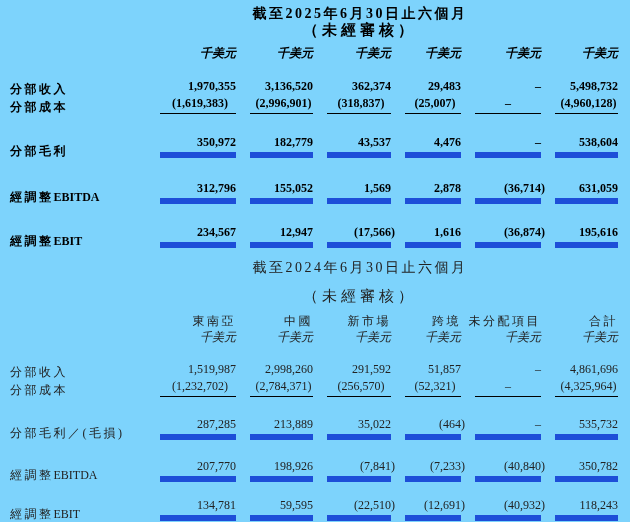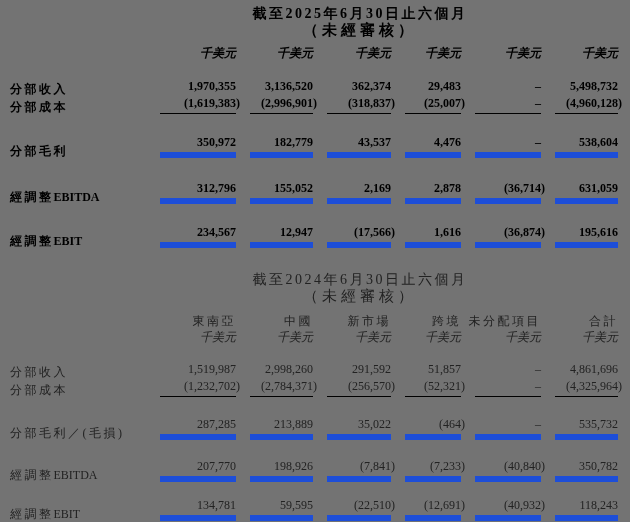--- a/index.html
+++ b/index.html
@@ -4,21 +4,21 @@
 <style>
   * { box-sizing: border-box; }
   html, body { margin: 0; padding: 0; }
   body {
     width: 630px; height: 522px;
     background: #ffffff;
     font-family: "Liberation Serif", "DejaVu Serif", serif;
     color: #000;
     overflow: hidden;
   }
-  .page { position: relative; width: 630px; height: 522px; background: #737373; }
+  .page { position: relative; width: 630px; height: 522px; background: #7dd3fc; }
 
   .tbl-title {
     position: absolute; left: 90px; width: 540px;
     text-align: center; font-size: 14px; letter-spacing: 2.5px;
     white-space: nowrap; line-height: 16px;
   }
   .tbl-sub {
     position: absolute; left: 90px; width: 540px;
     text-align: center; font-size: 15px; letter-spacing: 4px;
     white-space: nowrap; line-height: 14px;
@@ -40,21 +40,21 @@
     overflow: visible;
   }
   td.lbl { text-align: left; padding-left: 4px; }
   td.num, td.hdr, td.unit { text-align: right; }
   .cjk { letter-spacing: 2.5px; }
   .latin { letter-spacing: 0; }
   td.unit { font-style: italic; text-align: right; }
   sup { font-size: 8px; line-height: 0; }
 
   .uwrap { padding-bottom: 3px; margin-left: 10px; }
-  .uwrap.thin  { border-bottom: 1px solid #000; }
+  .uwrap.thin  { border-bottom: 1px solid #000; text-align: center; }
   .uwrap.thick { border-bottom: 6px solid #1d4ed8; }
   .paren { margin-right: -4px; }
   tr.spacer td { padding: 0; }
 </style>
 </head>
 <body>
 
 <div class="page">
 
   <div class="tbl-title bold t-2025" style="top:6px">截至2025年6月30日止六個月</div>
@@ -154,21 +154,21 @@
         </tr>
         <tr style="height: 19px;">
           <td class="lbl"><span class="cjk">經調整</span><span class="latin">EBITDA</span></td>
           <td class="num">
             <div class="uwrap thick"><span>312,796</span></div>
           </td>
           <td class="num">
             <div class="uwrap thick"><span>155,052</span></div>
           </td>
           <td class="num">
-            <div class="uwrap thick"><span>2,169</span></div>
+            <div class="uwrap thick"><span>1,569</span></div>
           </td>
           <td class="num">
             <div class="uwrap thick"><span>2,878</span></div>
           </td>
           <td class="num">
             <div class="uwrap thick"><span class="paren">(36,714)</span></div>
           </td>
           <td class="num">
             <div class="uwrap thick"><span>631,059</span></div>
           </td>
@@ -193,21 +193,21 @@
           <td class="num">
             <div class="uwrap thick"><span class="paren">(36,874)</span></div>
           </td>
           <td class="num">
             <div class="uwrap thick"><span>195,616</span></div>
           </td>
         </tr>
       </tbody>
     </table>
 
-  <div class="tbl-title t-2024" style="top:272px">截至2024年6月30日止六個月</div>
+  <div class="tbl-title t-2024" style="top:260px">截至2024年6月30日止六個月</div>
   <div class="tbl-sub t-2024" style="top:289px">（未經審核）</div>
 
   <table class="seg t-2024" style="top:310px">
       <colgroup>
         <col style="width: 140px;">
         <col style="width: 90px;">
         <col style="width: 77px;">
         <col style="width: 78px;">
         <col style="width: 70px;">
         <col style="width: 80px;">

